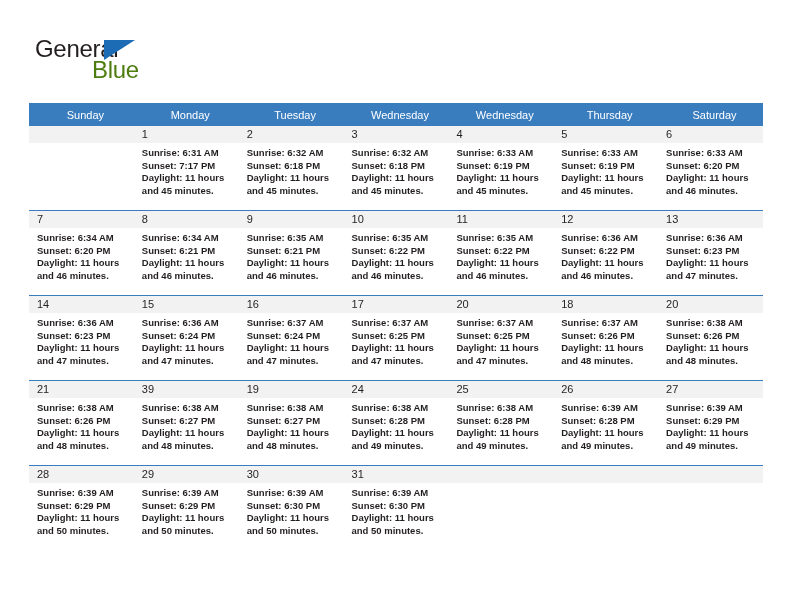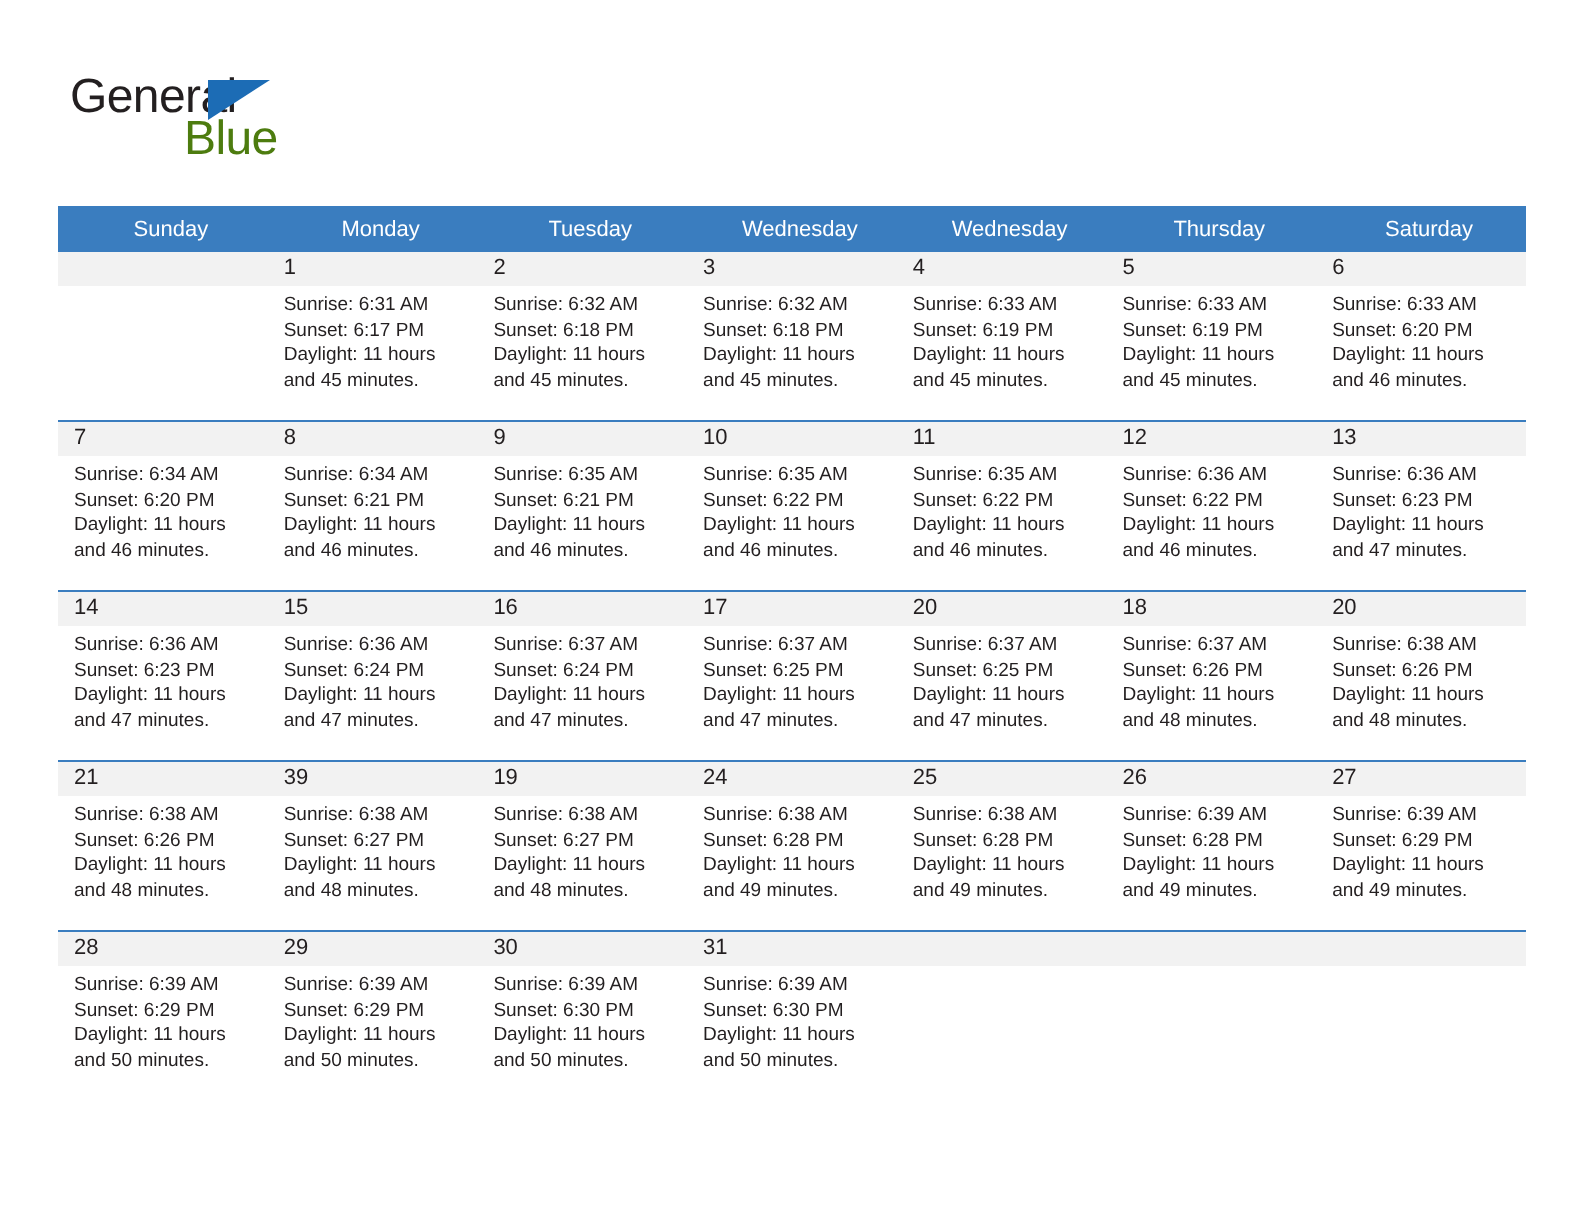--- a/index.html
+++ b/index.html
@@ -131,20 +131,21 @@
     box-sizing: border-box;
   }
   .cell-empty .daynum-band {
     background: #f2f2f2;
   }
   .details {
     padding: 4px 6px 0 8px;
     font-size: 9.5px;
     line-height: 12.5px;
     color: #231f20;
+    font-weight: bold;
   }
   .details div {
     white-space: nowrap;
   }
 </style>
 </head>
 <body>
 
 <div class="page">
 
@@ -182,21 +183,21 @@
                 <div></div>
                 <div></div>
               </div>
             </div>
           </td>
           <td>
             <div class="cell-inner">
               <div class="daynum-band">1</div>
               <div class="details">
                 <div>Sunrise: 6:31 AM</div>
-                <div>Sunset: 6:17 PM</div>
+                <div>Sunset: 7:17 PM</div>
                 <div>Daylight: 11 hours</div>
                 <div>and 45 minutes.</div>
               </div>
             </div>
           </td>
           <td>
             <div class="cell-inner">
               <div class="daynum-band">2</div>
               <div class="details">
                 <div>Sunrise: 6:32 AM</div>

